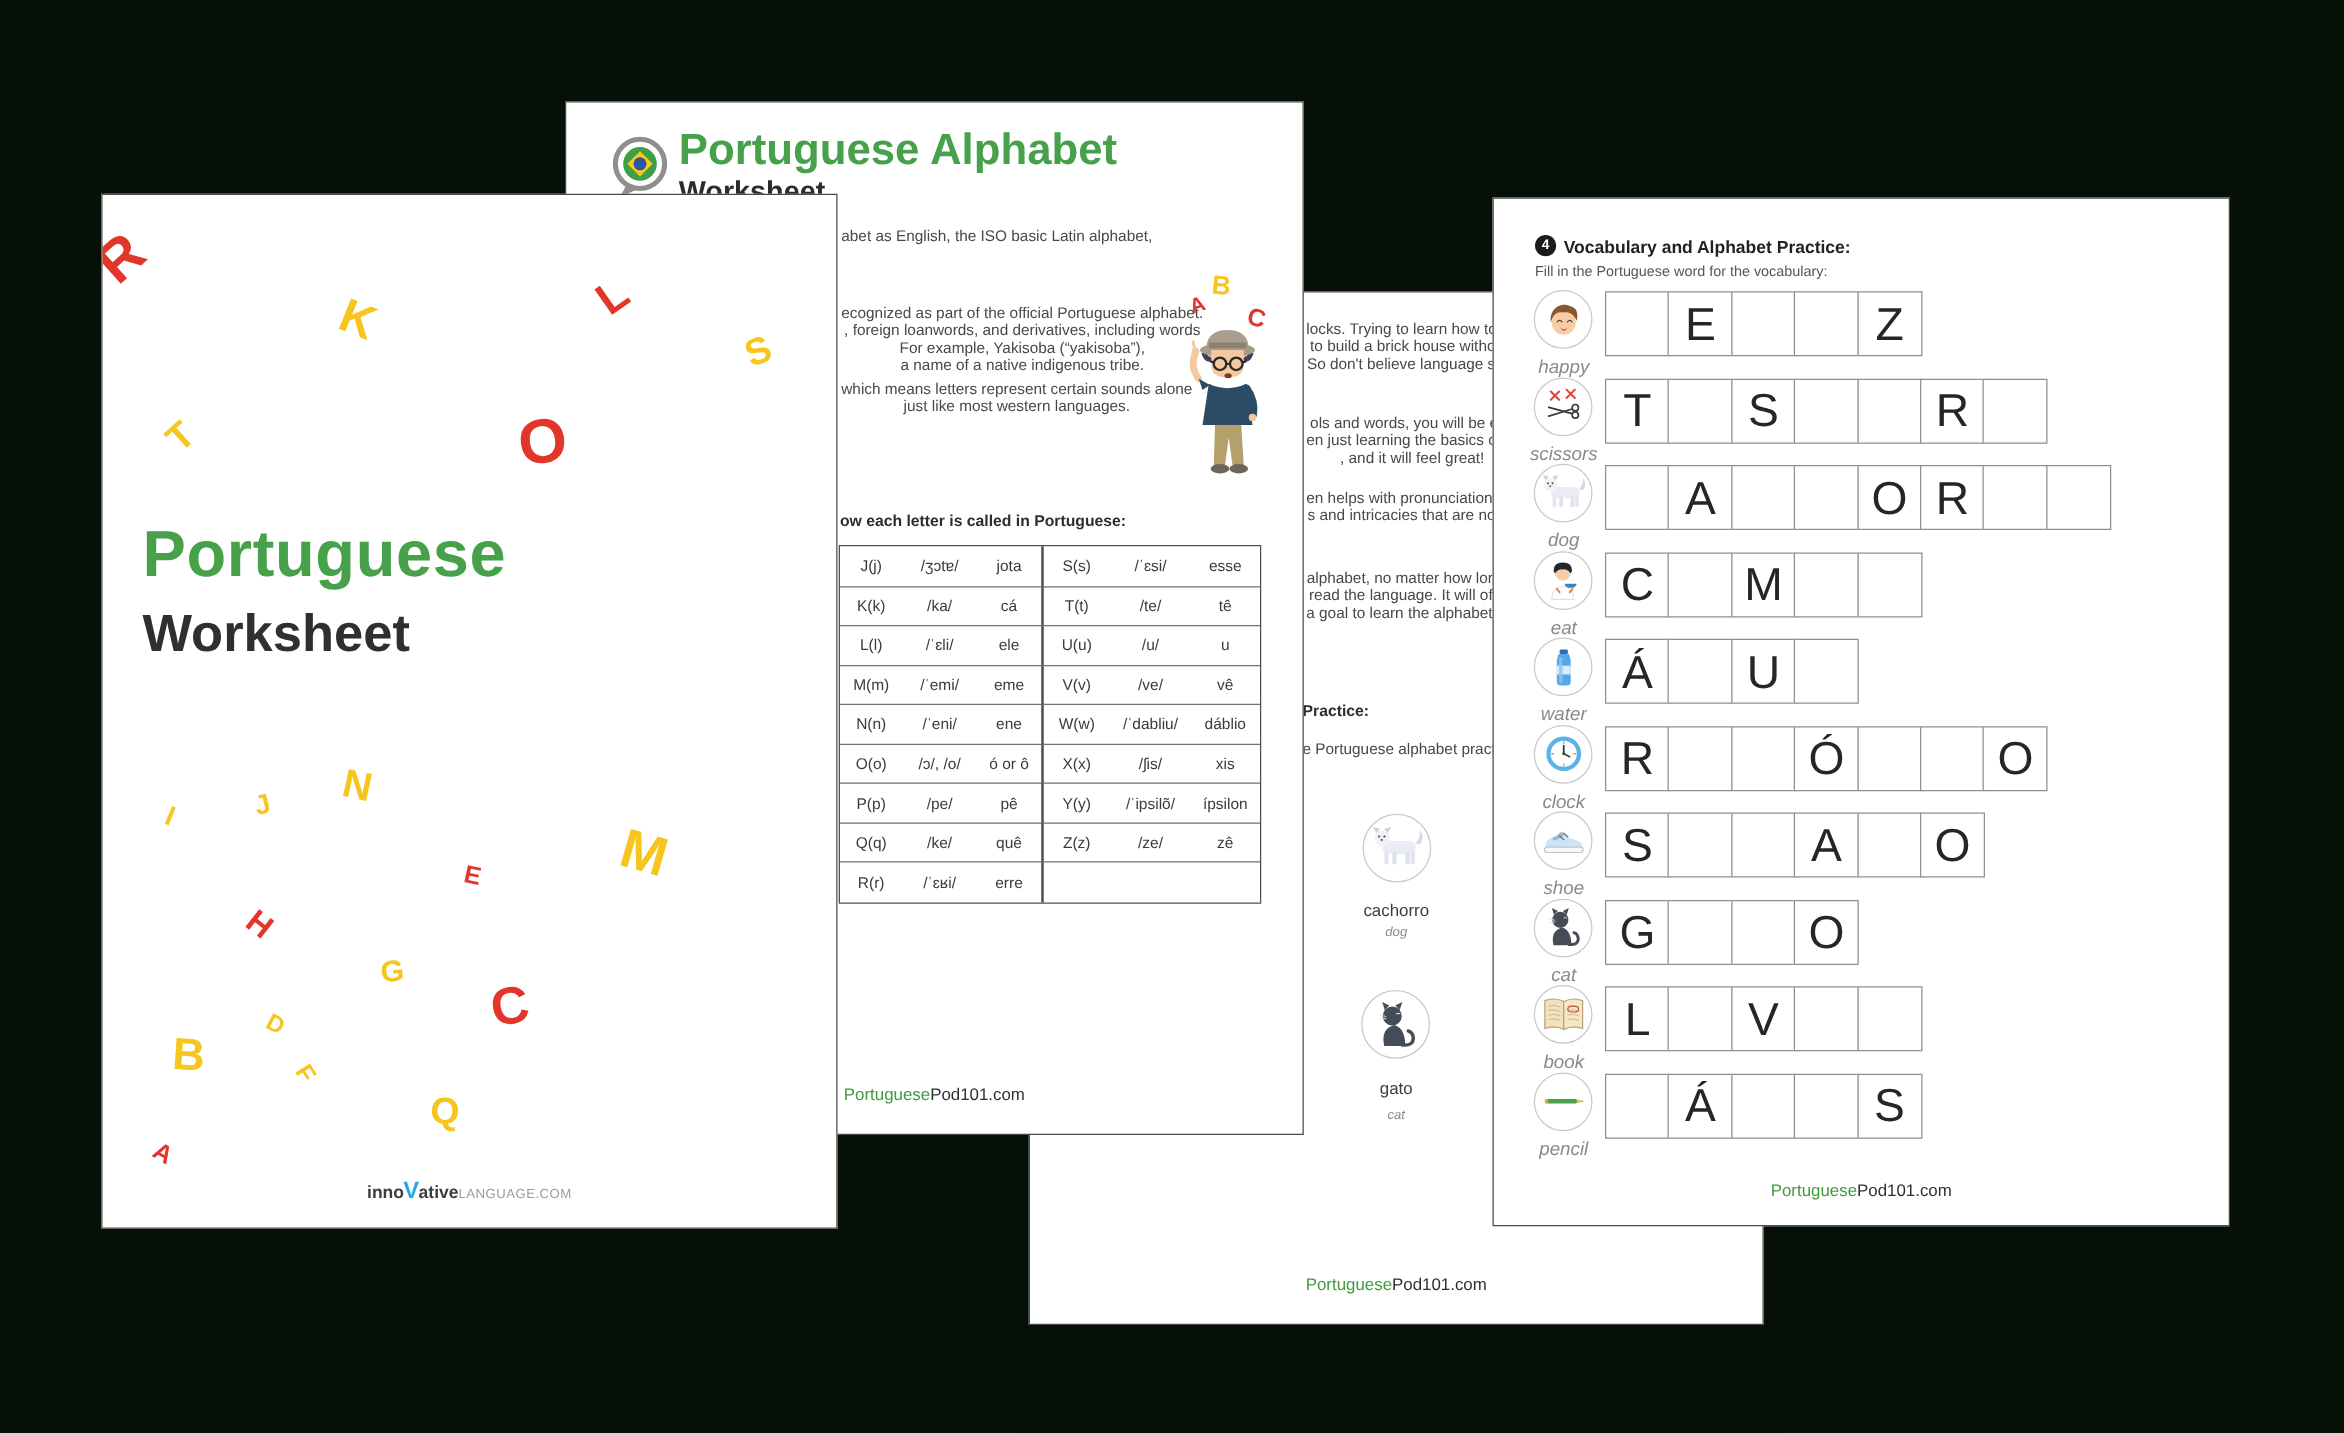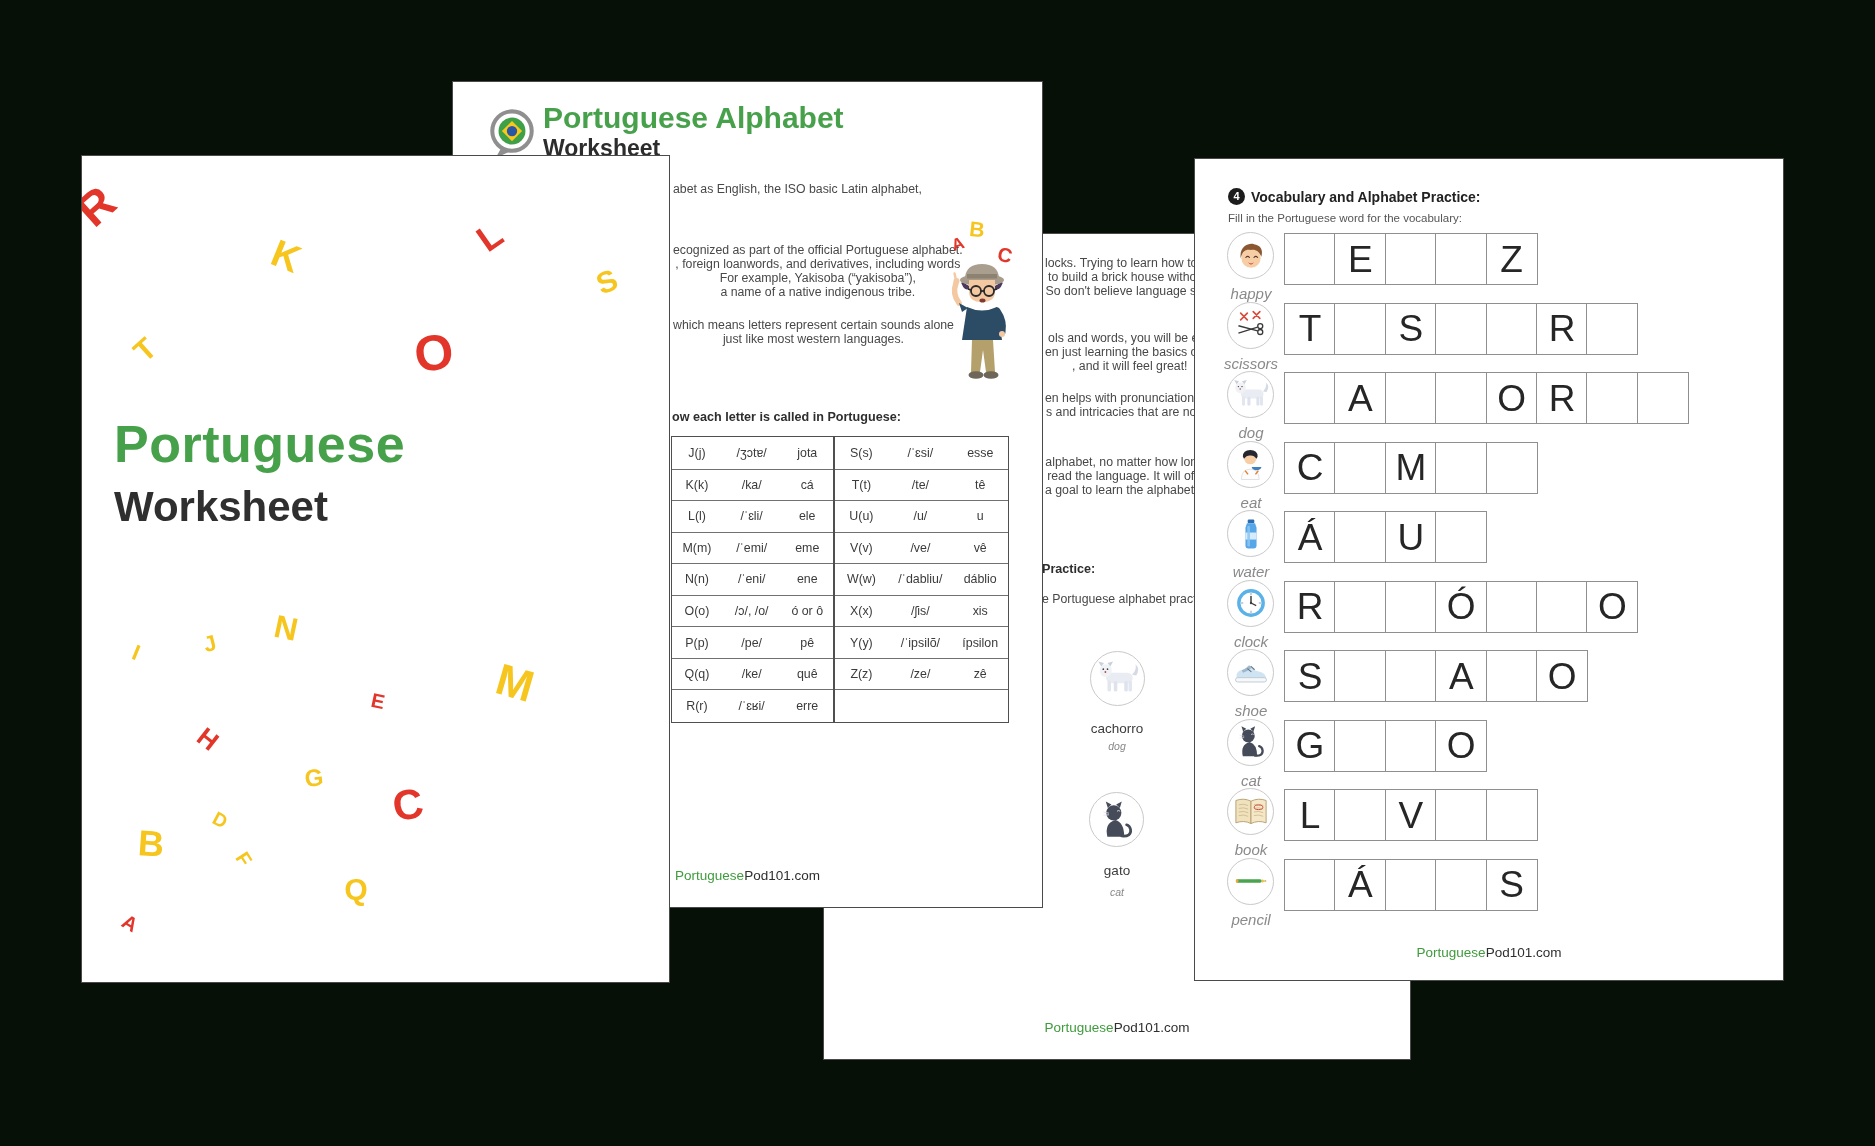--- a/index.html
+++ b/index.html
@@ -17,21 +17,21 @@
   .cover-title .t-green{font-size:52px;font-weight:bold;color:#47a14b;letter-spacing:0.5px;}
   .cover-title .t-dark{font-size:42px;font-weight:bold;color:#2f2f2f;margin-top:12px;}
   .innov{position:absolute;left:0;right:0;top:786px;text-align:center;white-space:nowrap;}
   .innov .b{font-size:14px;font-weight:bold;color:#3d3d3d;}
   .innov .v{font-size:19px;font-weight:bold;color:#29a8e0;margin:0 -0.5px;}
   .innov .lang{font-size:10.5px;color:#9a9a9a;letter-spacing:0.4px;}
 
   
   .p2-logo{position:absolute;left:34px;top:25px;width:50px;height:52px;}
   .p2-titles{position:absolute;left:90px;top:20px;line-height:1.05;}
-  .p2-title{font-size:30px;font-weight:bold;color:#47a14b;}
+  .p2-title{font-size:35px;font-weight:bold;color:#47a14b;}
   .p2-subtitle{font-size:23px;font-weight:bold;color:#2c2c2c;margin-top:2px;}
   .frag-block{position:absolute;left:220px;white-space:nowrap;}
   .frag-line{font-size:12.3px;line-height:13.9px;color:#484848;text-align:center;}
   .abc-letter{position:absolute;font-weight:bold;line-height:1;}
   .character{position:absolute;left:494px;top:172px;width:66px;height:131px;}
   .table-heading{position:absolute;left:219px;top:328px;font-size:12.6px;font-weight:bold;color:#2e2e2e;white-space:nowrap;}
   .alpha-table{position:absolute;left:218px;top:354px;width:338px;height:287px;border:1.5px solid #4f4f4f;box-sizing:border-box;}
   .alpha-col{position:absolute;top:0;bottom:0;}
   .alpha-col.left{left:0;width:161px;}
   .alpha-col.right{left:162.5px;right:0;}
@@ -154,21 +154,21 @@
     <div id="p2frags">
         <div class="frag-block" style="top: 101px;">
           <div class="frag-line">abet as English, the ISO basic Latin alphabet,</div>
         </div>
         <div class="frag-block" style="top: 162px;">
           <div class="frag-line">ecognized as part of the official Portuguese alphabet.</div>
           <div class="frag-line">, foreign loanwords, and derivatives, including words</div>
           <div class="frag-line">For example, Yakisoba (“yakisoba”),</div>
           <div class="frag-line">a name of a native indigenous tribe.</div>
         </div>
-        <div class="frag-block" style="top: 237px;">
+        <div class="frag-block" style="top: 223px;">
           <div class="frag-line">which means letters represent certain sounds alone</div>
           <div class="frag-line">just like most western languages.</div>
         </div>
       </div>
     <div id="p2abc">
         <span class="abc-letter" style="left: 505px; top: 162px; font-size: 17px; color: rgb(226, 54, 43); transform: translate(-50%, -50%) rotate(-18deg);">A</span>
         <span class="abc-letter" style="left: 524px; top: 147px; font-size: 21px; color: rgb(246, 197, 30); transform: translate(-50%, -50%) rotate(6deg);">B</span>
         <span class="abc-letter" style="left: 552px; top: 173px; font-size: 20px; color: rgb(226, 54, 43); transform: translate(-50%, -50%) rotate(14deg);">C</span>
       </div>
 
@@ -322,20 +322,23 @@
         <span class="scatter-letter" style="left: 138px; top: 664px; font-size: 19px; color: rgb(246, 197, 30); transform: translate(-50%, -50%) rotate(28deg);">D</span>
         <span class="scatter-letter" style="left: 69px; top: 688px; font-size: 36px; color: rgb(246, 197, 30); transform: translate(-50%, -50%) rotate(4deg);">B</span>
         <span class="scatter-letter" style="left: 162px; top: 703px; font-size: 20px; color: rgb(246, 197, 30); transform: translate(-50%, -50%) rotate(58deg);">F</span>
         <span class="scatter-letter" style="left: 274px; top: 734px; font-size: 30px; color: rgb(246, 197, 30); transform: translate(-50%, -50%) rotate(2deg);">Q</span>
         <span class="scatter-letter" style="left: 48px; top: 767px; font-size: 20px; color: rgb(226, 54, 43); transform: translate(-50%, -50%) rotate(30deg);">A</span>
       </div>
     <div class="cover-title">
       <div class="t-green">Portuguese</div>
       <div class="t-dark">Worksheet</div>
     </div>
+    <div class="innov">
+      <span class="b">inno</span><span class="v">V</span><span class="b">ative</span><span class="lang">LANGUAGE.COM</span>
+    </div>
   </div>
 
   <div class="page" id="page4">
     <div class="sec-circle">4</div>
     <div class="p4-heading">Vocabulary and Alphabet Practice:</div>
     <div class="p4-subheading">Fill in the Portuguese word for the vocabulary:</div>
     <div id="p4rows">
         <div class="p4-row" style="top: 74px;">
           <div class="icon-circle">
             <svg viewBox="0 0 46 46">

